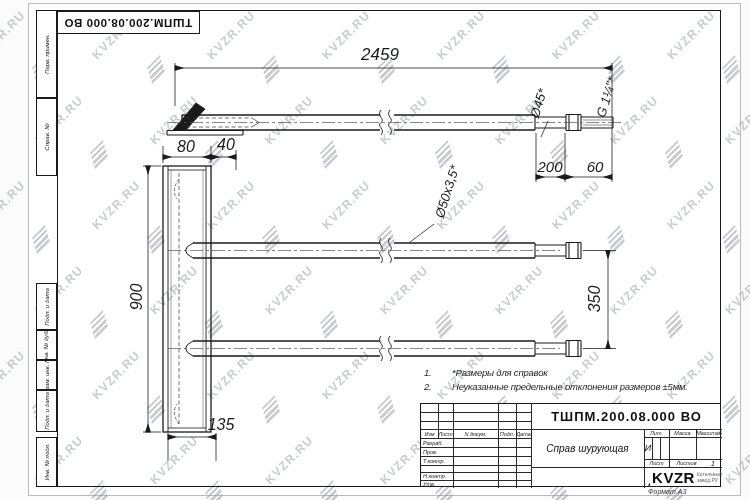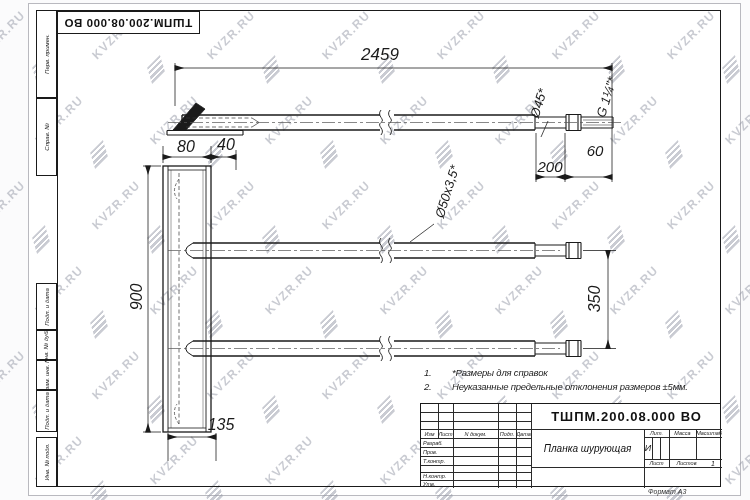--- a/index.html
+++ b/index.html
@@ -230,21 +230,21 @@
       <line x1="608" y1="250.5" x2="608" y2="348.5" marker-start="url(#ar)" marker-end="url(#ar)"></line>
       <path d="M434,224 L410,242"></path>
       <path d="M541,137 L548,121"></path>
     </g>
   </svg>
 
   <div class="dim dim-lg" style="left:348px;top:45px;width:64px;">2459</div>
   <div class="dim" style="left:166px;top:138px;width:40px;">80</div>
   <div class="dim" style="left:206px;top:136px;width:40px;">40</div>
   <div class="dim dim-sm" style="left:533px;top:158px;width:34px;">200</div>
-  <div class="dim dim-sm" style="left:578px;top:142px;width:34px;">60</div>
+  <div class="dim dim-sm" style="left:578px;top:158px;width:34px;">60</div>
   <div class="dim rot90" style="left:115px;top:288px;width:44px;height:18px;">900</div>
   <div class="dim rot90" style="left:574px;top:291px;width:40px;height:16px;">350</div>
   <div class="dim" style="left:167px;top:416px;width:52px;padding-left:28px;">135</div>
   <div class="dim rot73" style="left:407px;top:184px;width:80px;height:15px;">Ø50x3,5*</div>
   <div class="dim rot73" style="left:514px;top:96px;width:48px;height:14px;">Ø45*</div>
   <div class="dim rot73" style="left:578px;top:90px;width:56px;height:14px;">G 1¼"*</div>
 
   <div class="note" style="left:424px;top:367px;">1.</div>
   <div class="note" style="left:452px;top:367px;">*Размеры для справок</div>
   <div class="note" style="left:424px;top:381px;">2.</div>
@@ -279,26 +279,41 @@
     <div class="tl" style="left:17px;top:25px;width:15px;height:9px;">Лист</div>
     <div class="tl" style="left:32px;top:25px;width:45px;height:9px;">N докум.</div>
     <div class="tl" style="left:77px;top:25px;width:18px;height:9px;">Подп.</div>
     <div class="tl" style="left:95px;top:25px;width:15px;height:9px;">Дата</div>
     <div class="tl tl-left" style="left:0;top:34px;width:32px;height:9px;">Разраб.</div>
     <div class="tl tl-left" style="left:0;top:43px;width:32px;height:9px;">Пров.</div>
     <div class="tl tl-left" style="left:0;top:52px;width:32px;height:9px;">Т.контр.</div>
     <div class="tl tl-left" style="left:0;top:68px;width:32px;height:8px;">Н.контр.</div>
     <div class="tl tl-left" style="left:0;top:76px;width:32px;height:8px;">Утв.</div>
     <div class="tl code-big" style="left:110px;top:0;width:191px;height:25px;">ТШПМ.200.08.000 ВО</div>
-    <div class="tl pname" style="left:110px;top:25px;width:113px;height:38px;">Планка шурующая</div>
+    <div class="tl pname" style="left:110px;top:25px;width:113px;height:38px;">Справ шурующая</div>
     <div class="tl" style="left:223px;top:25px;width:25px;height:8px;">Лит.</div>
     <div class="tl" style="left:248px;top:25px;width:27px;height:8px;">Масса</div>
     <div class="tl" style="left:275px;top:25px;width:26px;height:8px;">Масштаб</div>
     <div class="tl" style="left:223px;top:33px;width:8px;height:22px;font-size:9px;">И</div>
     <div class="tl" style="left:223px;top:55px;width:25px;height:8px;">Лист</div>
     <div class="tl" style="left:248px;top:55px;width:35px;height:8px;">Листов</div>
     <div class="tl" style="left:283px;top:55px;width:18px;height:8px;font-size:7px;">1</div>
 
+    <div class="abs" style="left:223px;top:63px;width:78px;height:21px;display:flex;align-items:center;gap:2px;padding-left:3px;">
+      <svg width="17" height="16">
+        <g stroke="#0d0d0d" stroke-width="2.4" transform="skewX(-20) translate(5,0)">
+          <line x1="2" y1="2.5" x2="14" y2="2.5"></line>
+          <line x1="2" y1="6.5" x2="14" y2="6.5"></line>
+          <line x1="2" y1="10.5" x2="14" y2="10.5"></line>
+          <line x1="2" y1="14.5" x2="14" y2="14.5"></line>
+        </g>
+      </svg>
+      <span class="kvzr-word">KVZR</span>
+      <span class="kvzr-sub">
+        <span style="display:block;">Котельный</span>
+        <span style="display:block;">завод.РУ</span>
+      </span>
+    </div>
   </div>
 
   <div class="fmt">Формат А3</div>
 
 </div>
 
 </body></html>

